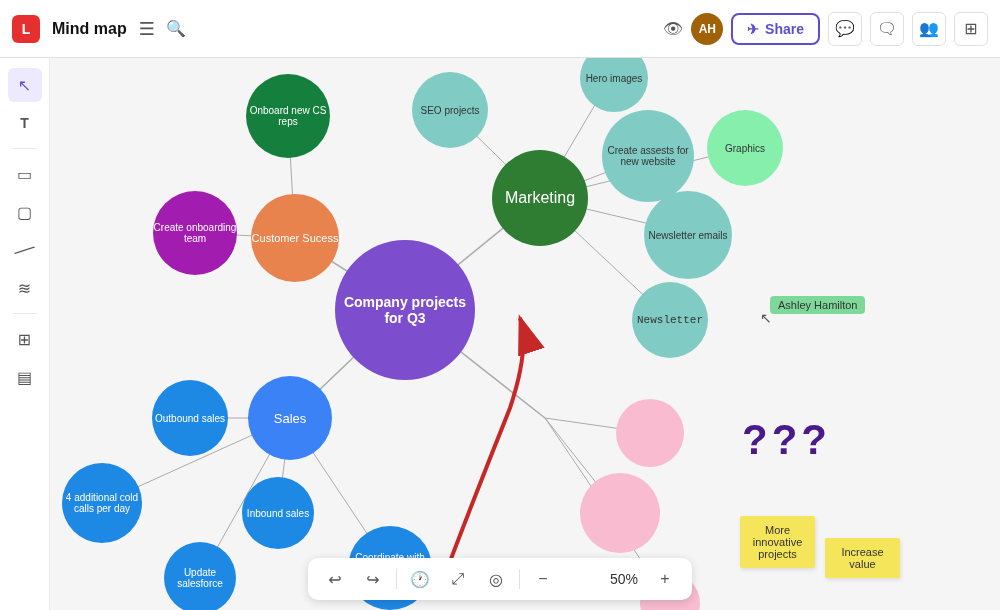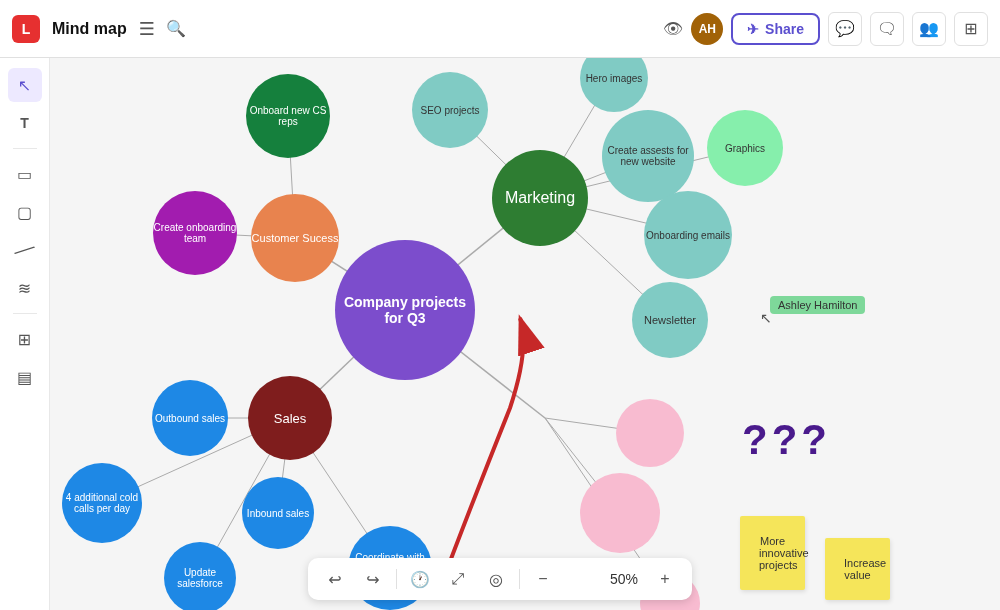--- a/index.html
+++ b/index.html
@@ -48,21 +48,21 @@
       position: absolute; bottom: 10px; left: 50%; transform: translateX(-50%);
       background: white; border-radius: 10px; padding: 6px 12px;
       display: flex; align-items: center; gap: 8px; box-shadow: 0 2px 8px rgba(0,0,0,0.15);
       z-index: 100;
     }
     .bottom-btn { width: 30px; height: 30px; display: flex; align-items: center; justify-content: center; cursor: pointer; color: #555; font-size: 16px; border-radius: 4px; }
     #zoom-level { font-size: 14px; color: #333; padding: 0 4px; min-width: 36px; text-align: center; margin-left: 40px; }
     .bottom-divider { width: 1px; height: 20px; background: #e0e0e0; }
 
     
-    .sticky { position: absolute; background: #f5e55a; border-radius: 2px; padding: 19px; font-size: 11px; font-weight: 500; color: #333; width: 65px; text-align: center; box-shadow: 1px 2px 4px rgba(0,0,0,0.1); }
+    .sticky { position: absolute; background: #f5e55a; border-radius: 2px; padding: 8px; font-size: 11px; font-weight: 500; color: #333; width: 75px; text-align: center; box-shadow: 1px 2px 4px rgba(0,0,0,0.1); }
 
     
     #cursor-label { position: absolute; background: #7ed89a; color: #333; font-size: 11px; padding: 3px 8px; border-radius: 4px; font-weight: 500; }
 
     
     #question-marks { position: absolute; color: #4a1a8c; font-size: 42px; font-weight: 900; letter-spacing: 4px; }
   </style>
 </head>
 <body>
 
@@ -151,21 +151,21 @@
   </div>
 
   <div class="node" style="left:103px;top:133px;width:84px;height:84px;background:#a21caf;font-size:10px;">
     <span>Create onboarding team</span>
   </div>
 
   <div class="node" style="left:196px;top:16px;width:84px;height:84px;background:#15803d;font-size:10px;">
     <span>Onboard new CS reps</span>
   </div>
 
-  <div class="node" style="left:198px;top:318px;width:84px;height:84px;background:#7f1d1d;font-size:13px;">
+  <div class="node" style="left:198px;top:318px;width:84px;height:84px;background:#3b82f6;font-size:13px;">
     <span>Sales</span>
   </div>
 
   <div class="node" style="left:102px;top:322px;width:76px;height:76px;background:#1e88e5;font-size:10px;">
     <span>Outbound sales</span>
   </div>
 
   <div class="node" style="left:192px;top:419px;width:72px;height:72px;background:#1e88e5;font-size:10px;">
     <span>Inbound sales</span>
   </div>
@@ -193,24 +193,24 @@
 
   <div class="node" style="left:552px;top:52px;width:92px;height:92px;background:#80cbc4;color:#333;font-size:10px;">
     <span>Create assests for new website</span>
   </div>
 
   <div class="node" style="left:657px;top:52px;width:76px;height:76px;background:#86efac;color:#333;font-size:10px;">
     <span>Graphics</span>
   </div>
 
   <div class="node" style="left:594px;top:133px;width:88px;height:88px;background:#80cbc4;color:#333;font-size:10px;">
-    <span>Onboarding emails</span>
-  </div>
-
-  <div class="node" style="left:582px;top:224px;width:76px;height:76px;background:#80cbc4;color:#333;font-size:11px;">
+    <span>Newsletter emails</span>
+  </div>
+
+  <div class="node" style="left:582px;top:224px;width:76px;height:76px;background:#80cbc4;color:#333;font-size:11px;font-family:Liberation Mono, monospace;">
     <span>Newsletter</span>
   </div>
 
   <div class="node" style="left:566px;top:341px;width:68px;height:68px;background:#f8bbd0;"></div>
   <div class="node" style="left:530px;top:415px;width:80px;height:80px;background:#f8bbd0;"></div>
   <div class="node" style="left:590px;top:515px;width:60px;height:60px;background:#f8bbd0;"></div>
 
   <div id="cursor-label" style="left:720px;top:238px;">Ashley Hamilton</div>
 
   <div style="position:absolute;left:710px;top:252px;color:#555;font-size:14px;">↖</div>

